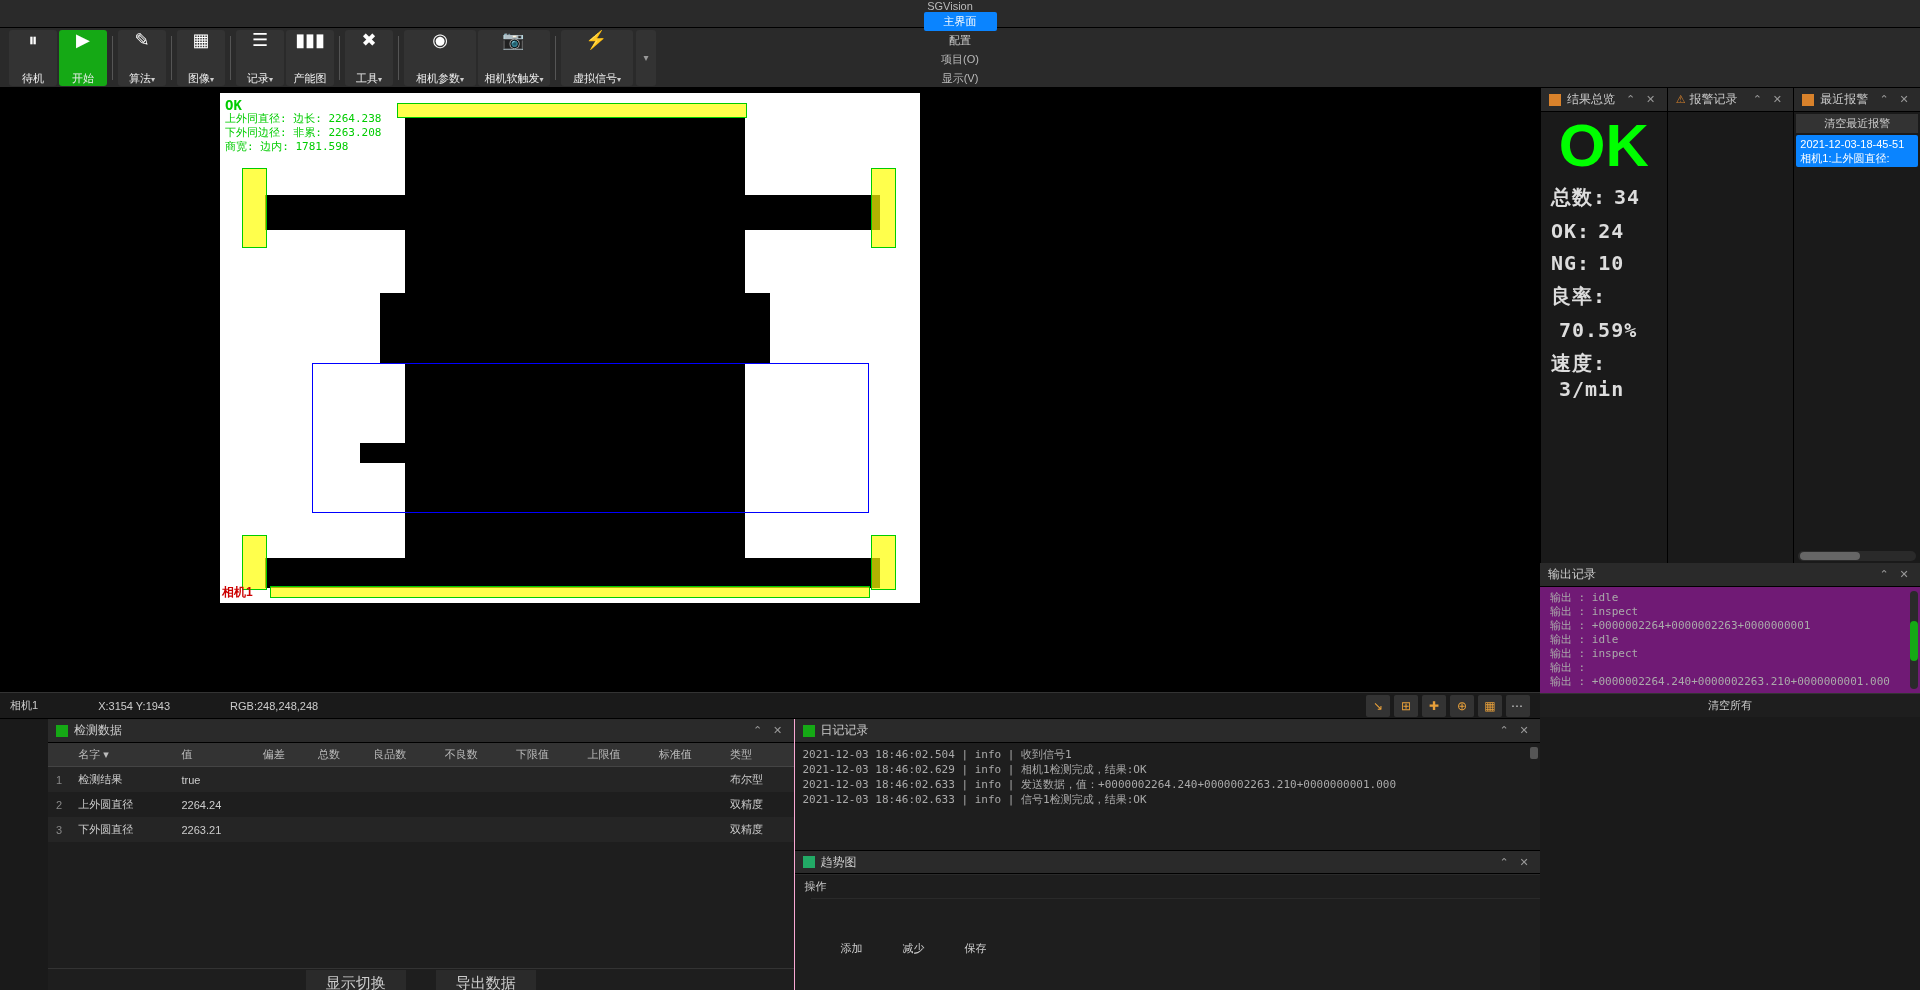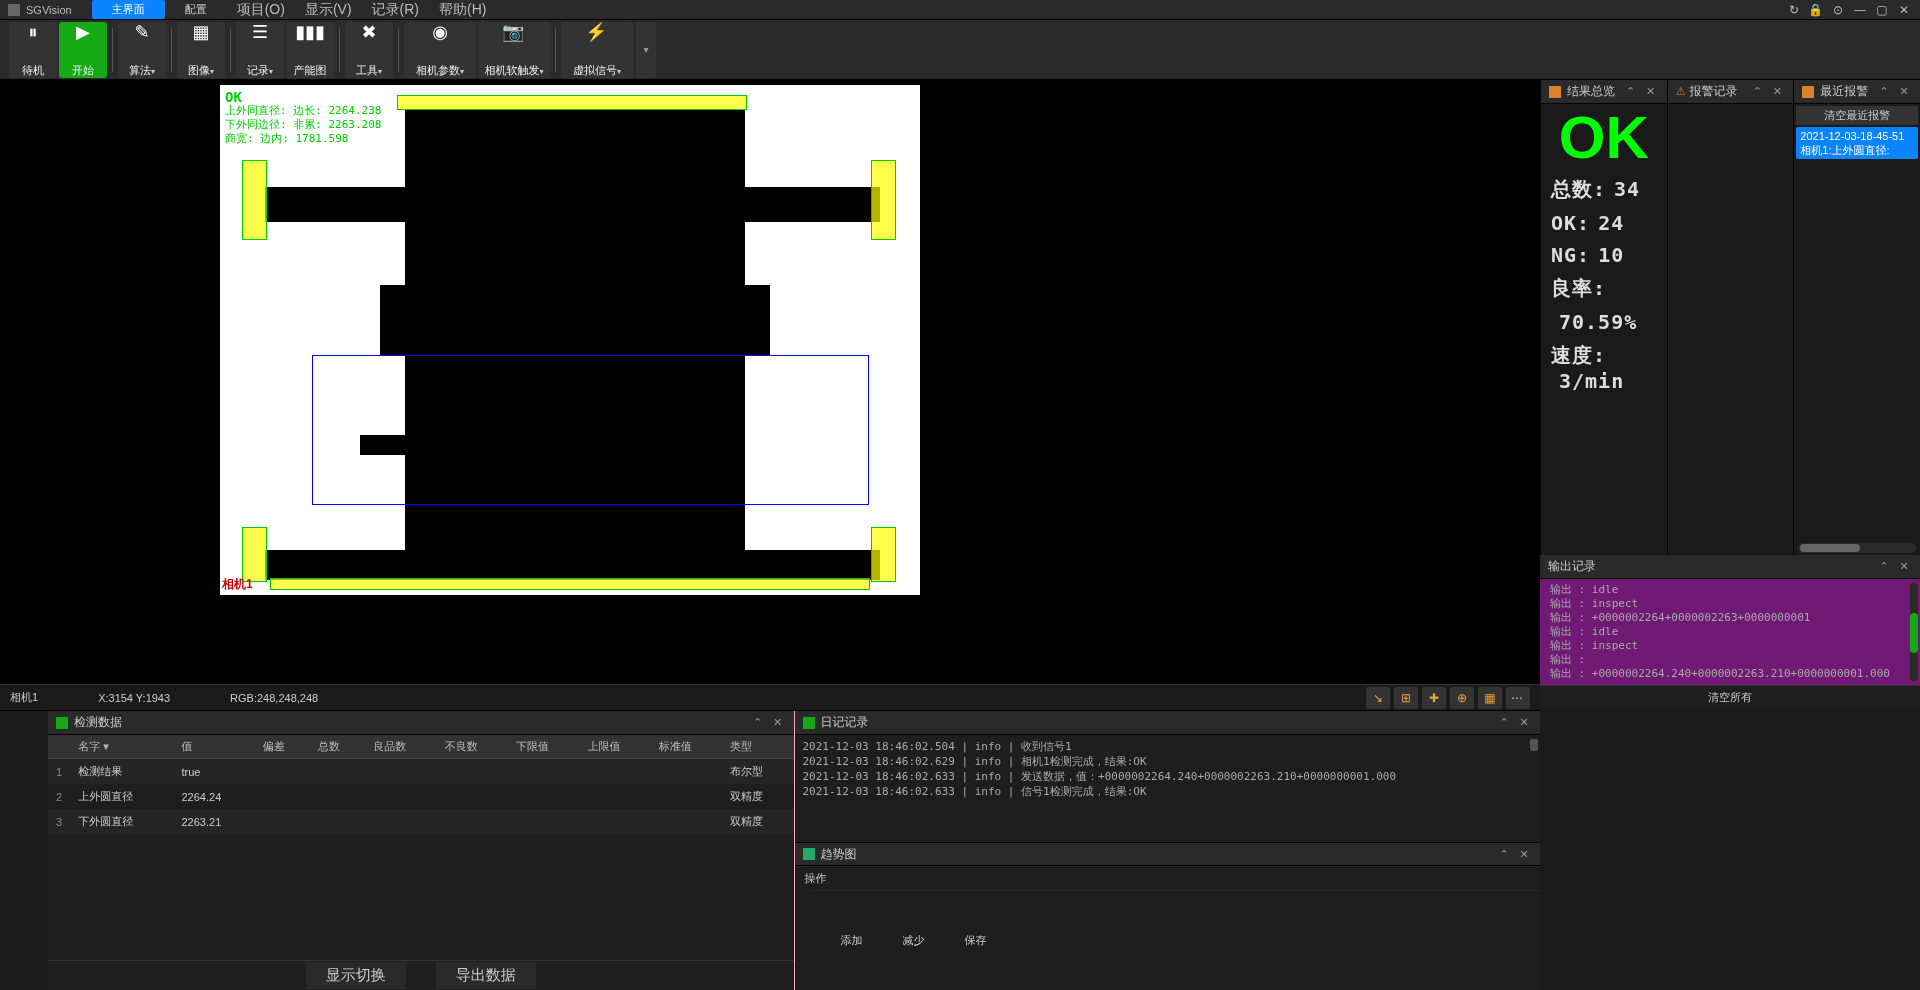--- a/index.html
+++ b/index.html
@@ -1,23 +1,23 @@
 <!DOCTYPE html>
 <html><head>
 <meta charset="utf-8">
 <style>
 * { margin: 0; padding: 0; box-sizing: border-box; }
 body { font-family: "Microsoft YaHei", sans-serif; background: #1a1a1a; color: #ccc; font-size: 12px; overflow: hidden; width: 1920px; height: 990px; }
 
-.titlebar { height: 20px; background: #2a2a2a; display: flex; align-items: center; padding: 0 8px; border-bottom: 1px solid #000; }
+.titlebar { height: 28px; background: #2a2a2a; display: flex; align-items: center; padding: 0 8px; border-bottom: 1px solid #000; flex-direction: column; }
 .titlebar .app-icon { width: 12px; height: 12px; background: #666; margin-right: 6px; }
 .titlebar .title { font-size: 11px; color: #bbb; flex: 0 0 auto; margin-right: 20px; }
 .titlebar .tab { padding: 2px 20px; font-size: 11px; cursor: pointer; }
 .titlebar .tab.active { background: #0a84ff; color: #fff; border-radius: 2px; }
-.titlebar .menu-item { padding: 2px 10px; font-size: 14px; cursor: pointer; color: #bbb; }
+.titlebar .menu-item { padding: 2px 10px; font-size: 11px; cursor: pointer; color: #bbb; }
 .titlebar .spacer { flex: 1; }
 .titlebar .win-btn { width: 16px; height: 16px; margin-left: 6px; cursor: pointer; display: flex; align-items: center; justify-content: center; color: #bbb; }
 
 .toolbar { height: 60px; background: #2a2a2a; display: flex; align-items: center; border-bottom: 1px solid #000; padding: 0 8px; }
 .tool-btn { display: flex; flex-direction: column; align-items: center; justify-content: center; width: 48px; height: 56px; margin: 0 1px; cursor: pointer; border-radius: 3px; }
 .tool-btn.green { background: #15a915; }
 .tool-btn.dark { background: #333; }
 .tool-btn.wide { width: 72px; }
 .tool-btn .icon { width: 24px; height: 24px; display: flex; align-items: center; justify-content: center; font-size: 18px; color: #fff; }
 .tool-btn .label { font-size: 11px; color: #eee; margin-top: 20px; }

